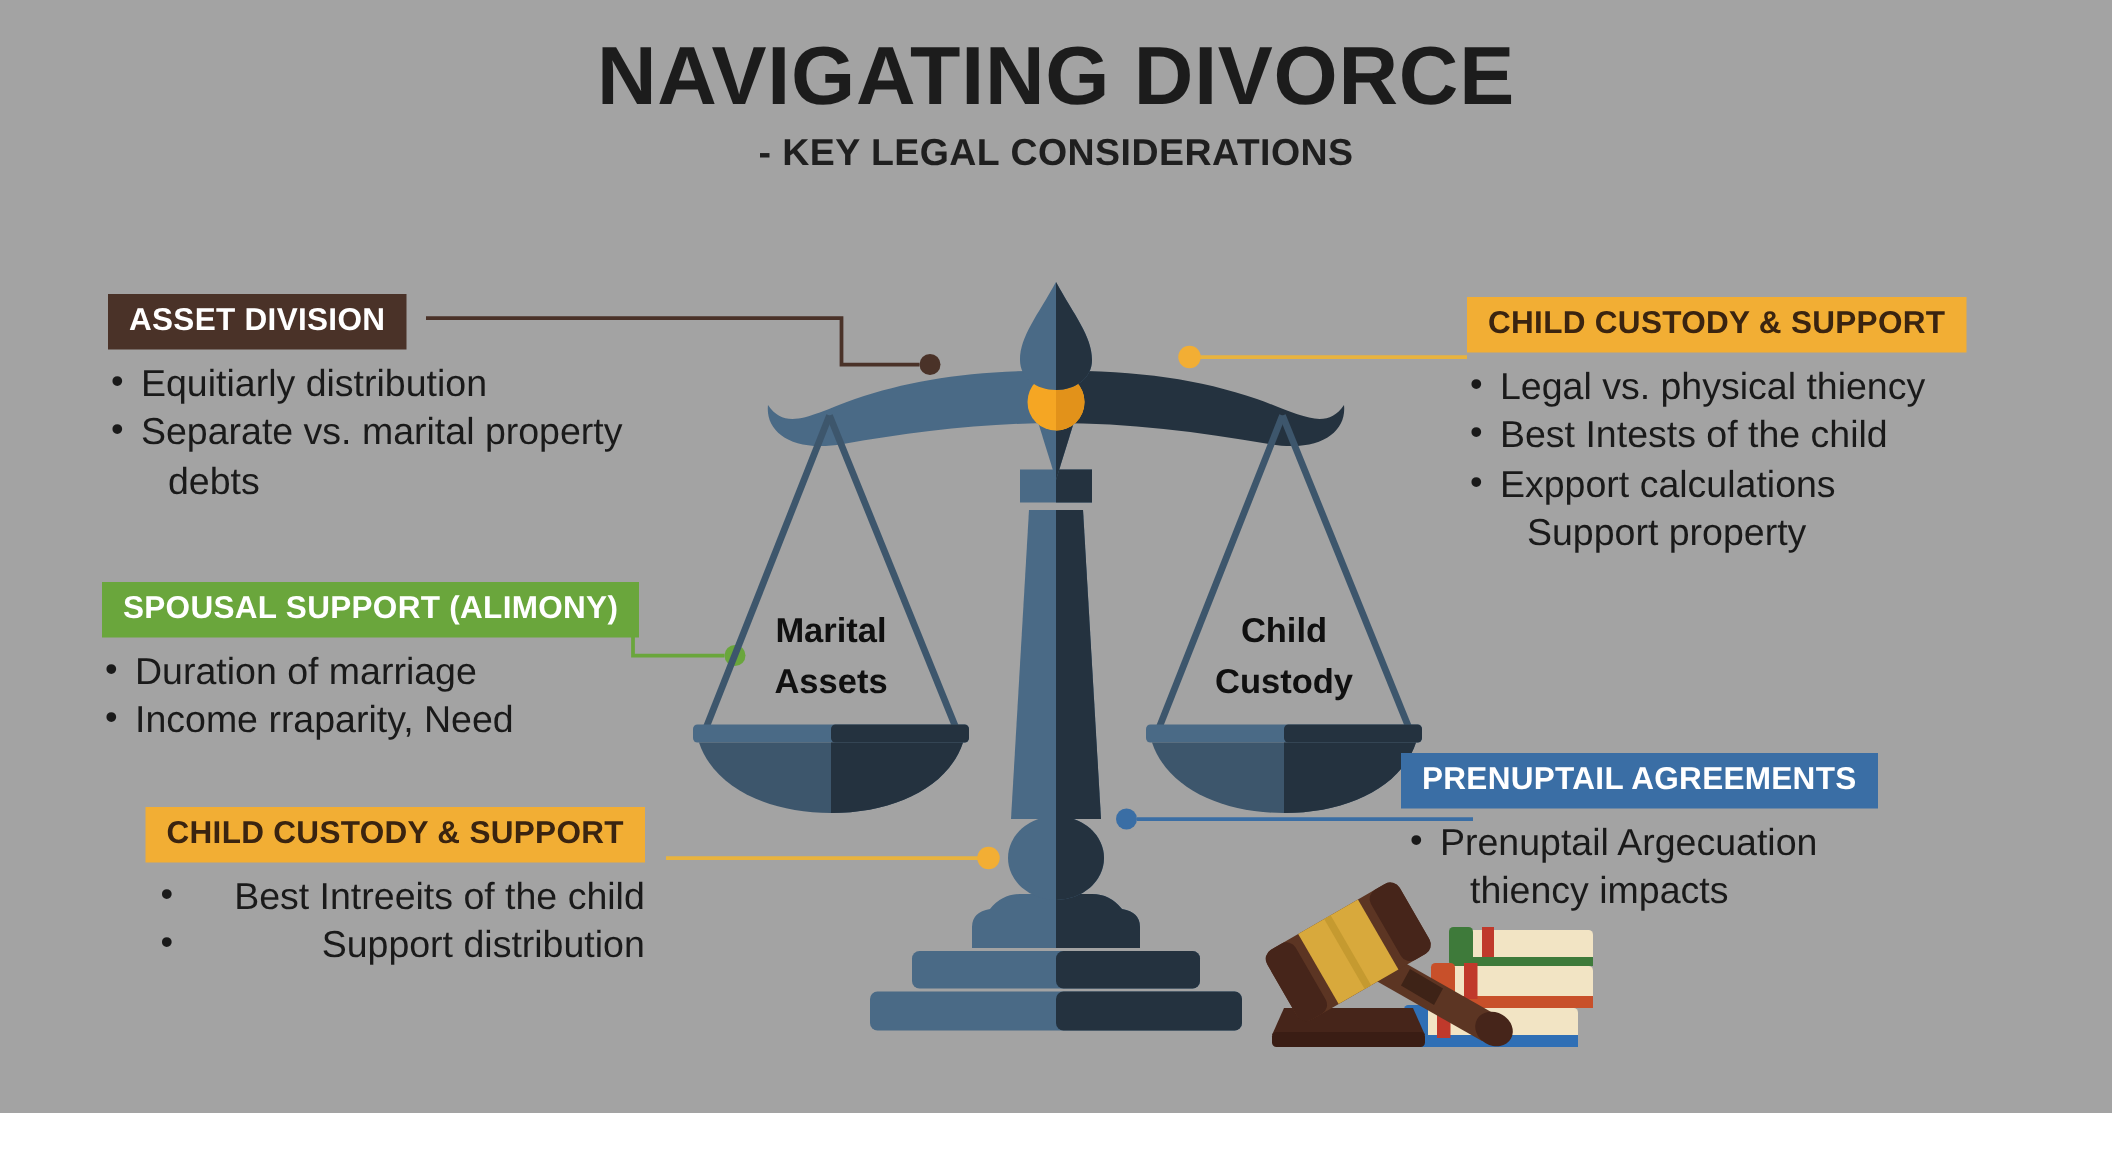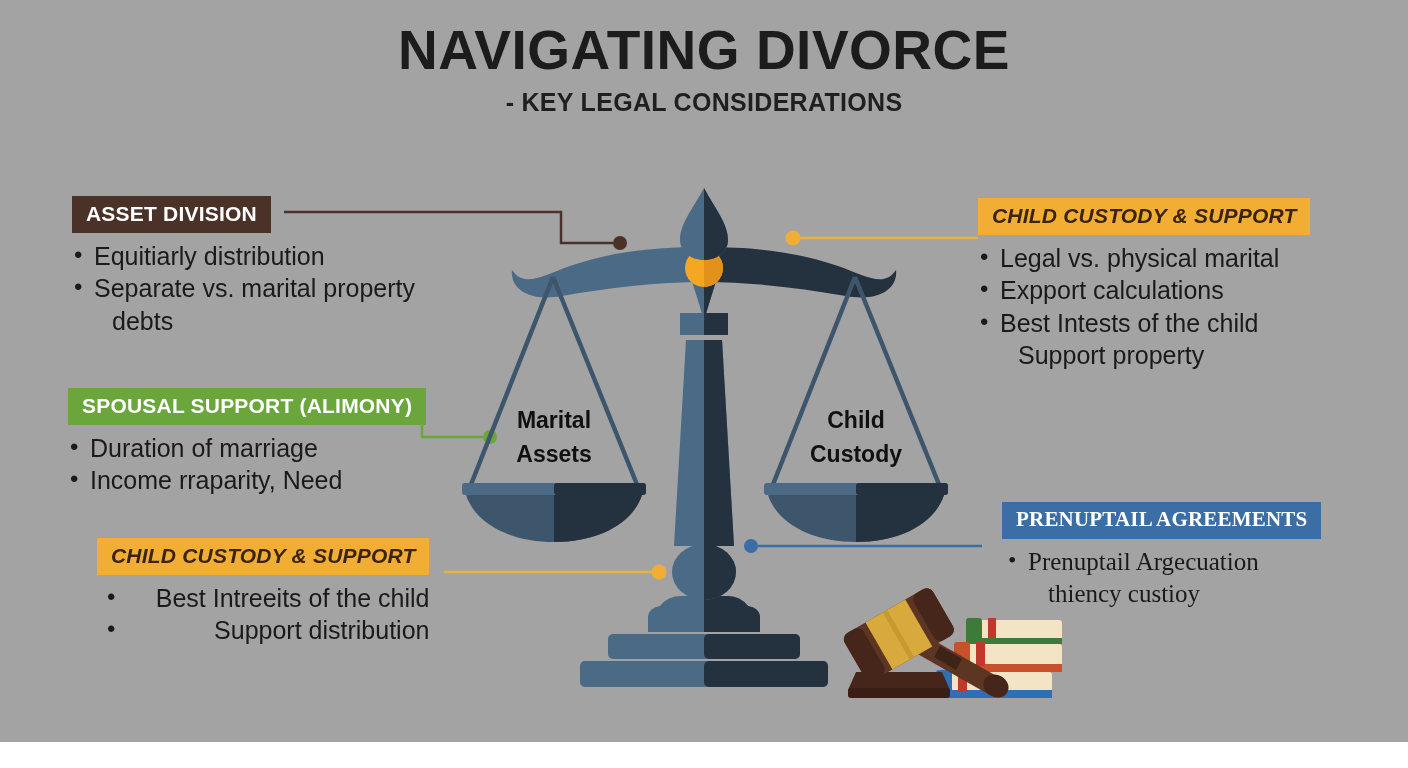--- a/index.html
+++ b/index.html
@@ -51,21 +51,21 @@
     display: inline-block;
     padding: 6px 14px 7px 14px;
     font-size: 21px;
     font-weight: 700;
     letter-spacing: 0.2px;
     white-space: nowrap;
     line-height: 1.12;
   }
   .badge.brown  { background: #4a3228; color: #ffffff; }
   .badge.green  { background: #6aa63c; color: #ffffff; }
-  .badge.yellow { background: #f2ae34; color: #3a2410; font-style: italic; }
+  .badge.yellow { background: #f2ae34; color: #3a2410; }
   .badge.blue   { background: #3a6ea5; color: #ffffff; }
 
   .bullets {
     margin: 7px 0 0 0;
     padding: 0;
     list-style: none;
   }
   .bullets li {
     font-size: 25px;
     color: #1a1a1a;
@@ -84,21 +84,21 @@
   }
   .bullets li.cont {
     padding-left: 40px;
   }
 
   
   #co-asset          { left: 72px;  top: 196px; }
   #co-spousal        { left: 68px;  top: 388px; }
   #co-child-left     { left: 97px;  top: 538px; }
   #co-child-right    { left: 978px; top: 198px; }
-  #co-prenup         { left: 1002px; top: 502px; font-family: Liberation Serif, serif; }
+  #co-prenup         { left: 934px; top: 502px; }
 
   #co-child-left .bullets li { padding-left: 30px; text-align: right; }
   #co-child-left .bullets li.dot::before { left: 10px; }
   #co-child-left .bullets li.cont { padding-left: 46px; }
 
   #co-prenup .bullets li { padding-left: 26px; }
   #co-prenup .bullets li.dot::before { left: 6px; }
   #co-prenup .bullets li.cont { padding-left: 46px; }
 
   
@@ -303,28 +303,28 @@
     <div class="badge yellow">CHILD CUSTODY &amp; SUPPORT</div>
     <ul class="bullets">
       <li class="dot">Best Intreeits  of the child</li>
       <li class="dot">Support distribution</li>
     </ul>
   </div>
 
   <div class="callout" id="co-child-right">
     <div class="badge yellow">CHILD CUSTODY &amp; SUPPORT</div>
     <ul class="bullets">
-      <li class="dot">Legal vs. physical marital</li>
+      <li class="dot">Legal vs. physical thiency</li>
+      <li class="dot">Best Intests of the child</li>
       <li class="dot">Expport calculations</li>
-      <li class="dot">Best Intests of the child</li>
       <li class="cont">Support property</li>
     </ul>
   </div>
 
   <div class="callout" id="co-prenup">
     <div class="badge blue">PRENUPTAIL AGREEMENTS</div>
     <ul class="bullets">
       <li class="dot">Prenuptail Argecuation</li>
-      <li class="cont">thiency custioy</li>
+      <li class="cont">thiency impacts</li>
     </ul>
   </div>
 
 </div>
 
 </body></html>

